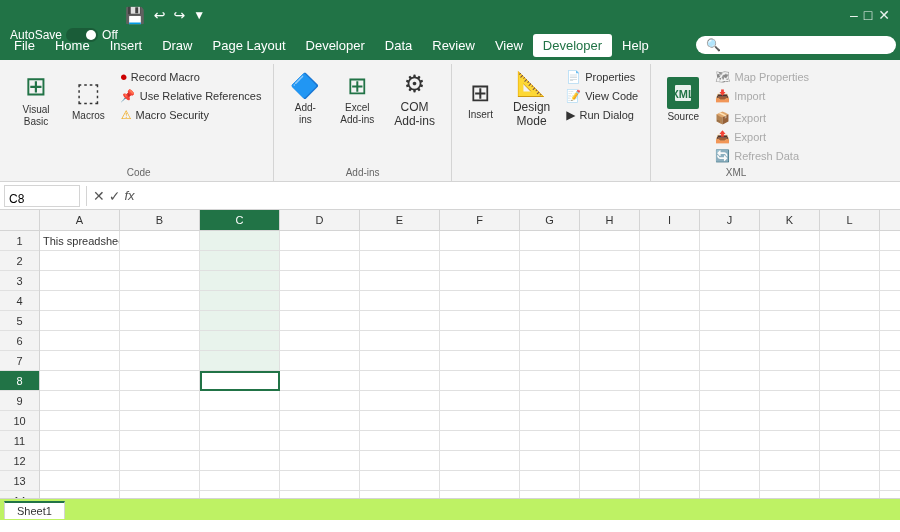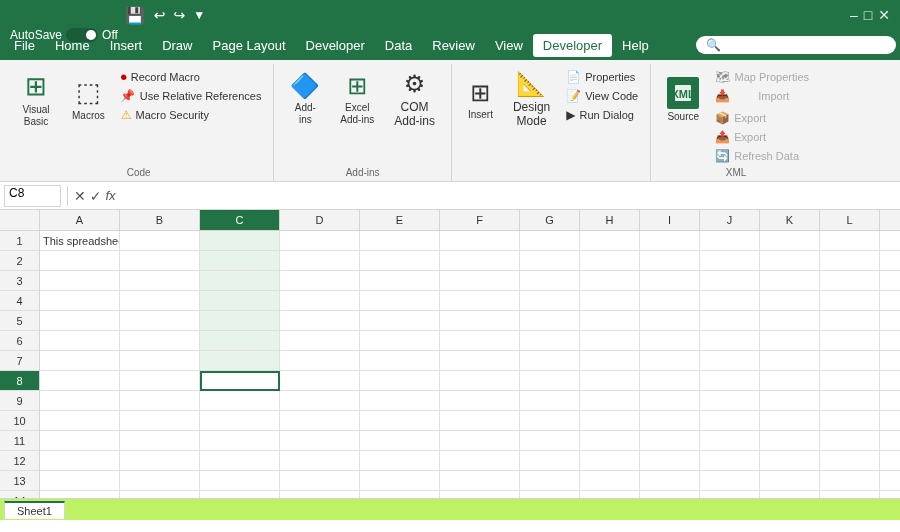--- a/index.html
+++ b/index.html
@@ -150,26 +150,26 @@
       background: #fff;
       border-bottom: 1px solid #d4d4d4;
       display: flex;
       align-items: center;
       height: 28px;
       padding: 0 4px;
       gap: 4px;
     }
     .cell-ref-box {
       border: 1px solid #d4d4d4;
-      width: 57px;
+      width: 76px;
       height: 22px;
       padding: 0 4px;
       font-size: 12px;
       display: flex;
-      align-items: flex-start;
+      align-items: flex-end;
     }
     .formula-divider { width: 1px; height: 20px; background: #d4d4d4; margin: 0 2px; }
     .formula-icons { display: flex; gap: 4px; align-items: center; color: #555; font-size: 14px; }
     .formula-input { flex: 1; border: none; outline: none; font-size: 12px; padding: 0 4px; }
 
     
     .spreadsheet-container { display: flex; flex-direction: column; overflow: hidden; }
     .col-headers { display: flex; background: #f3f3f3; border-bottom: 1px solid #d4d4d4; }
     .row-num-header { width: 40px; min-width: 40px; height: 20px; border-right: 1px solid #d4d4d4; background: #f3f3f3; }
     .col-header {
@@ -412,21 +412,21 @@
         </div>
         <div style="font-size:10px;">Source</div>
       </div>
       <div class="ribbon-col">
         <div class="ribbon-btn-small">
           <span style="font-size:12px;color:#888;">🗺</span>
           <span style="color:#aaa;">Map Properties</span>
         </div>
         <div class="ribbon-btn-small">
           <span style="font-size:12px;color:#888;">📥</span>
-          <span style="color:#aaa;margin-left:24px;">Import</span>
+          <span style="color:#aaa;">Import</span>
         </div>
         <div style="height:2px;"></div>
         <div class="ribbon-btn-small">
           <span style="font-size:12px;color:#888;">📦</span>
           <span style="color:#aaa;">Export</span>
         </div>
         <div class="ribbon-btn-small">
           <span style="font-size:12px;color:#888;">📤</span>
           <span style="color:#aaa;">Export</span>
         </div>

